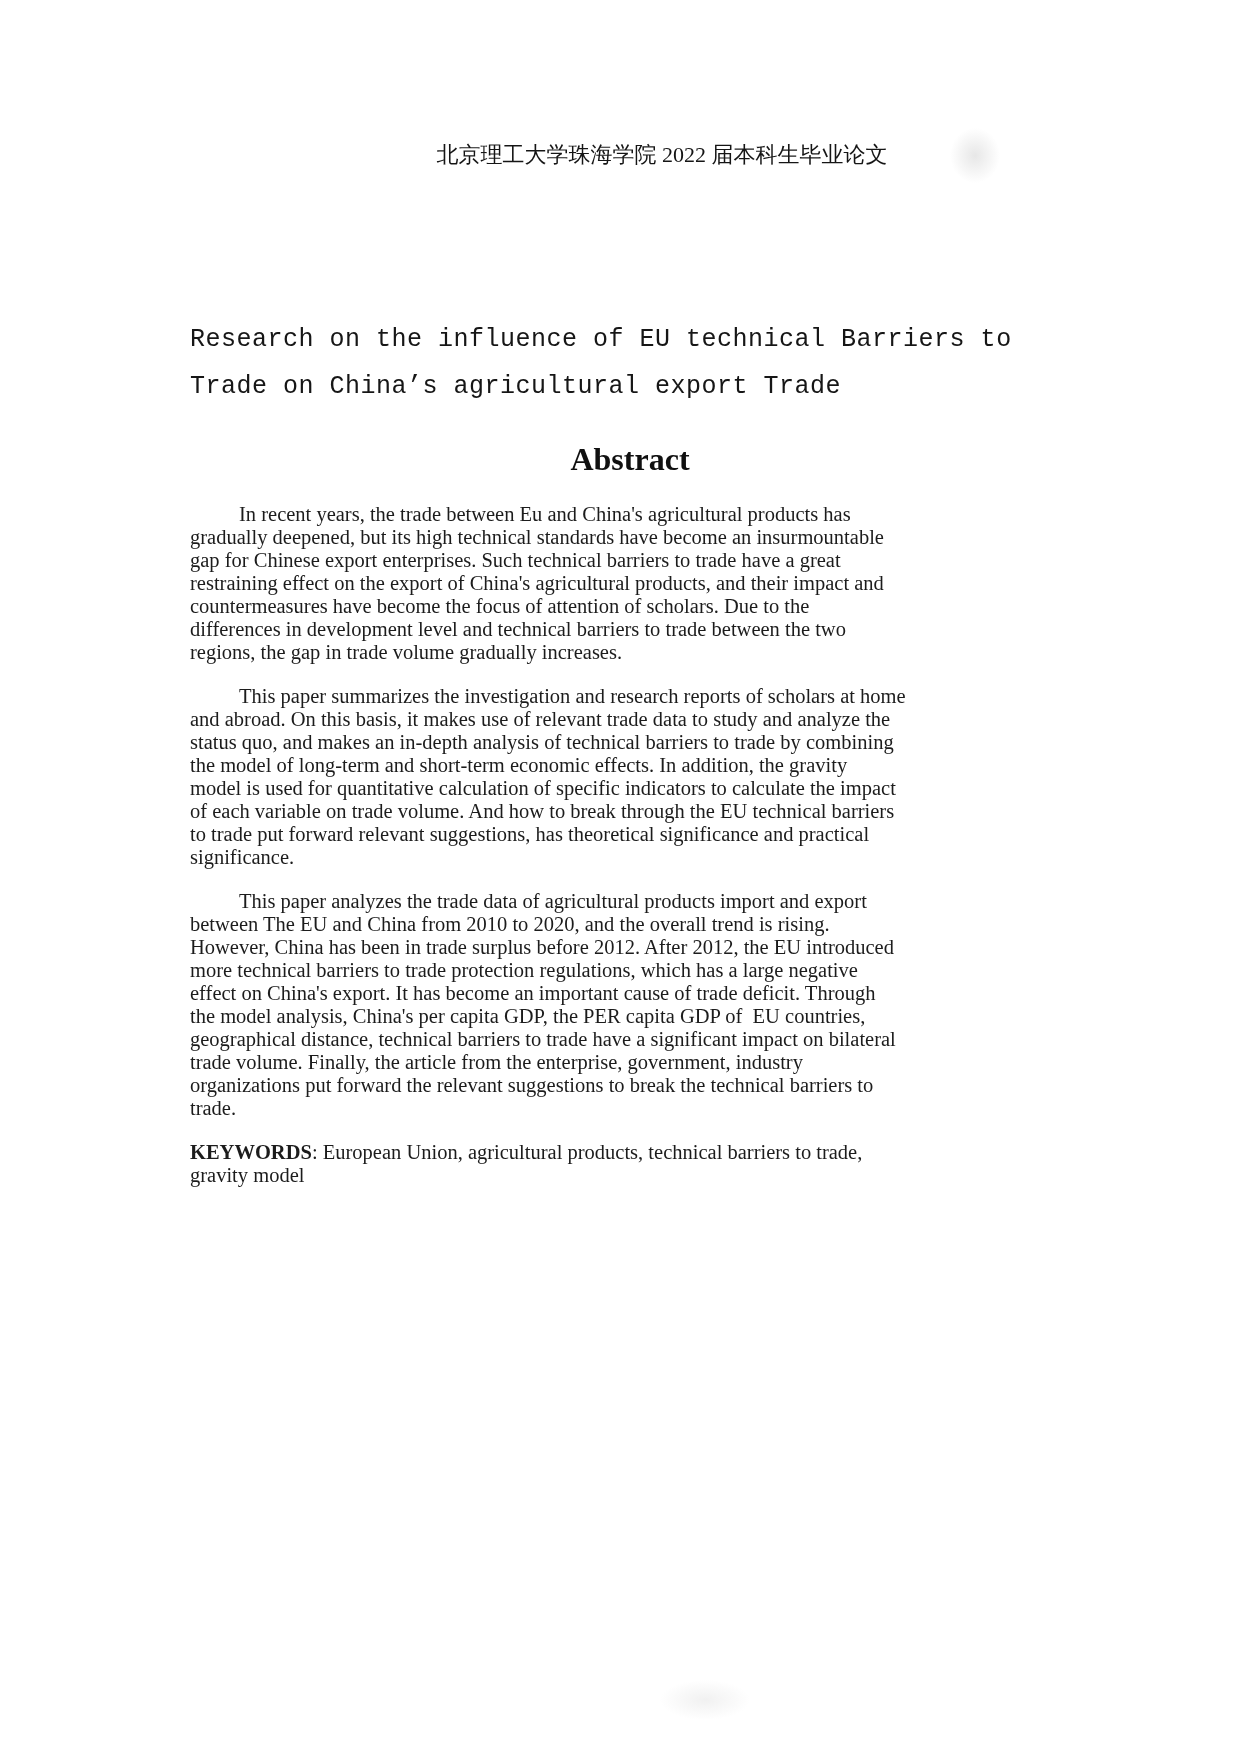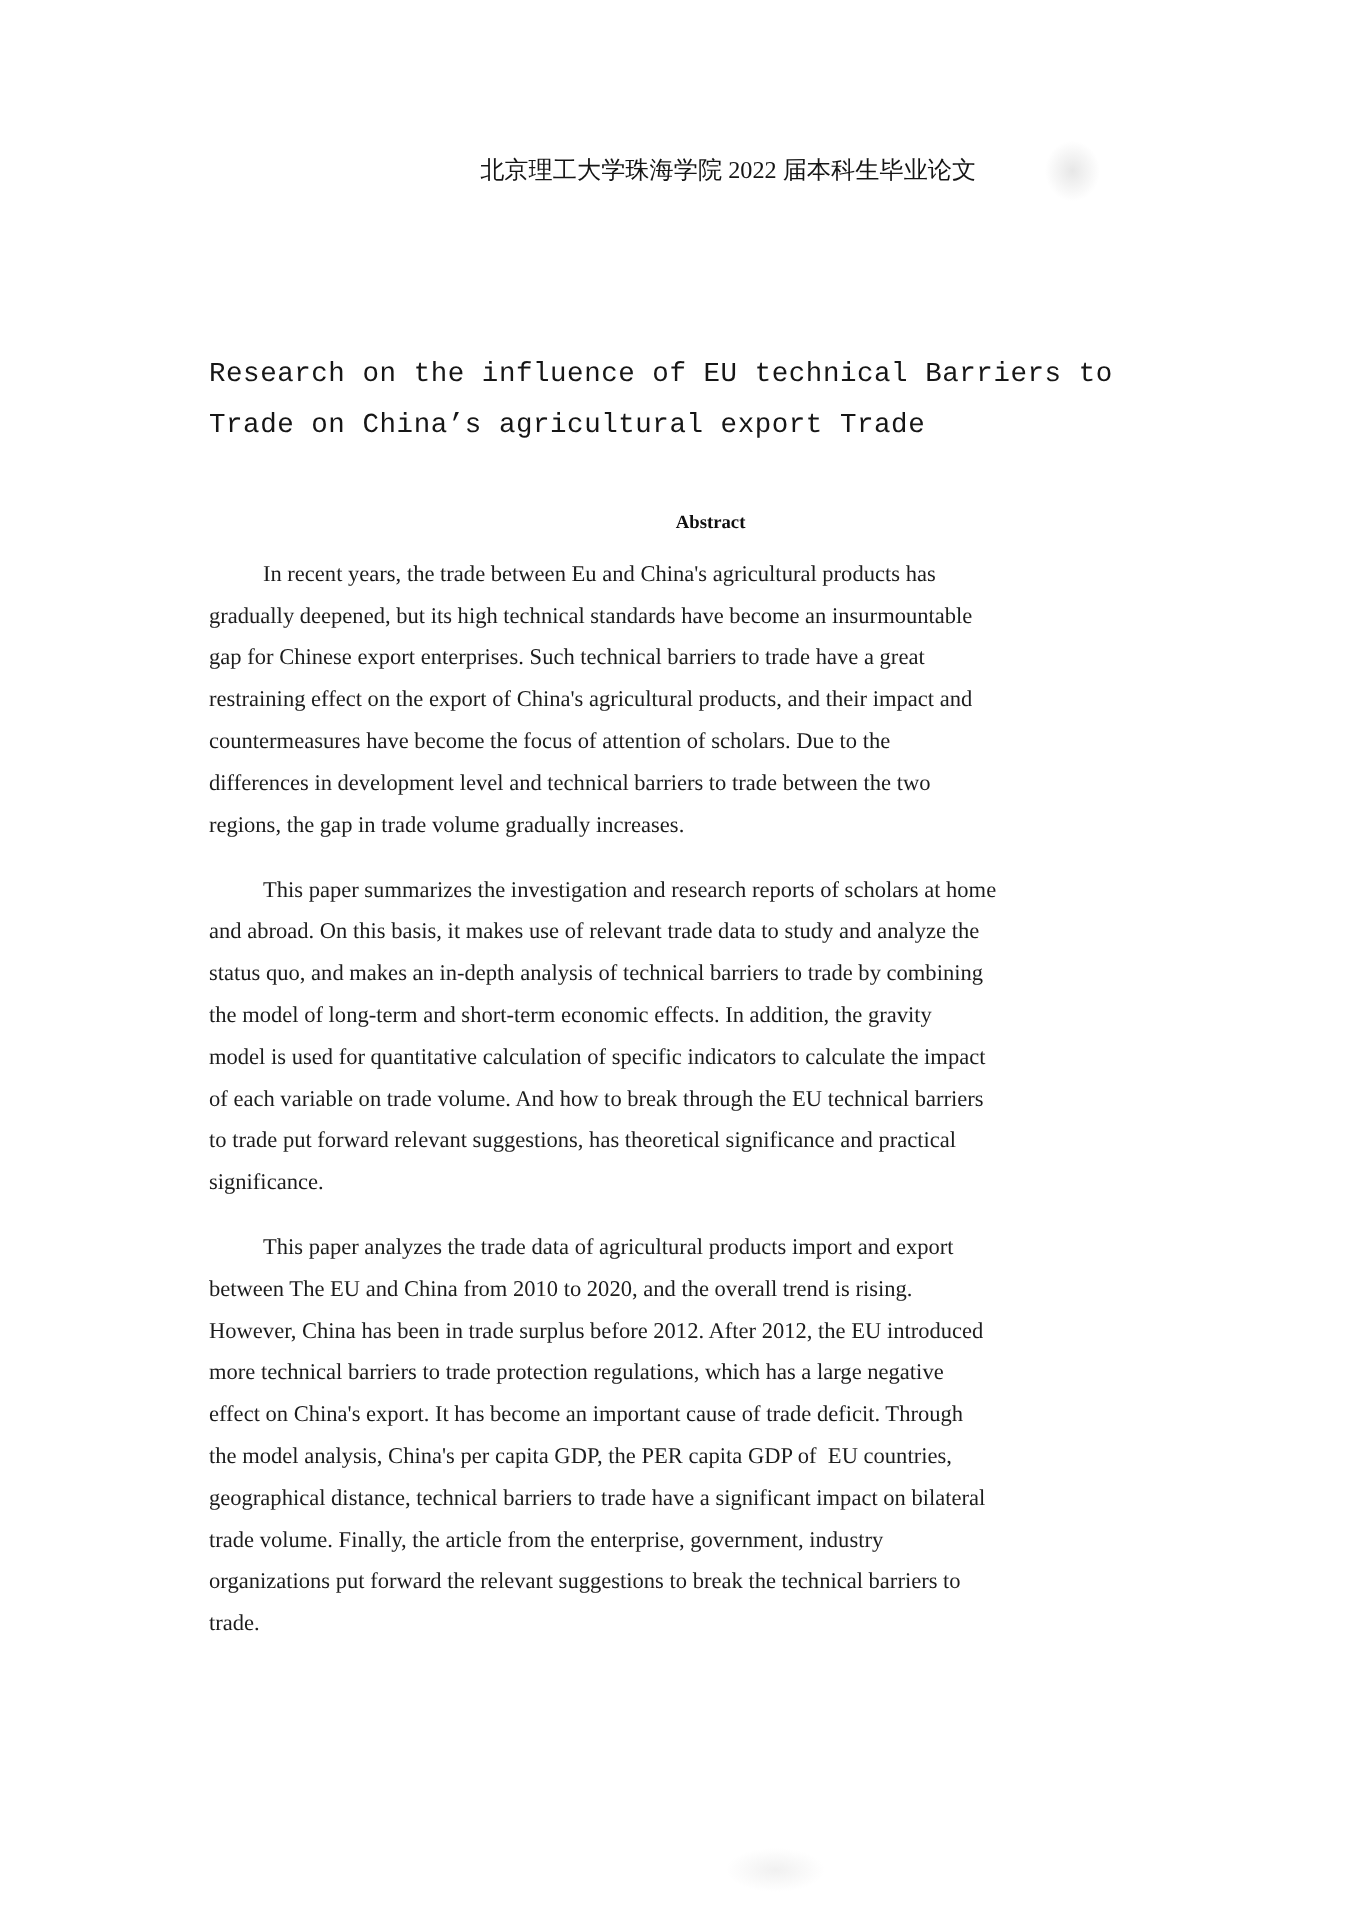--- a/index.html
+++ b/index.html
@@ -41,35 +41,35 @@
     line-height: 47px;
     color: #161616;
     white-space: pre-line;
     letter-spacing: 0.5px;
   }
   .abstract-heading {
     position: absolute;
     top: 442px;
     left: 190px;
     width: 880px;
-    margin: 16px;
+    margin: 0;
     text-align: center;
     font-family: "Liberation Serif", serif;
     font-weight: bold;
-    font-size: 17px;
+    font-size: 32px;
     line-height: 34px;
     color: #101010;
   }
   .abstract-body {
     position: absolute;
     top: 503px;
     left: 190px;
     width: 880px;
     font-size: 20.5px;
-    line-height: 38px;
+    line-height: 23px;
   }
   .abstract-body p {
     margin: 0 0 21px 0;
     white-space: pre-wrap;
     text-indent: 49px;
   }
   .abstract-body p.keywords {
     text-indent: 0;
   }
   .kw-label {
@@ -123,16 +123,18 @@
   <p>This paper analyzes the trade data of agricultural products import and export
 between The EU and China from 2010 to 2020, and the overall trend is rising.
 However, China has been in trade surplus before 2012. After 2012, the EU introduced
 more technical barriers to trade protection regulations, which has a large negative
 effect on China's export. It has become an important cause of trade deficit. Through
 the model analysis, China's per capita GDP, the PER capita GDP of  EU countries,
 geographical distance, technical barriers to trade have a significant impact on bilateral
 trade volume. Finally, the article from the enterprise, government, industry
 organizations put forward the relevant suggestions to break the technical barriers to
 trade.</p>
+  <p class="keywords"><span class="kw-label">KEYWORDS</span><span>: </span><span>European Union, agricultural products, technical barriers to trade,
+gravity model</span></p>
 </div>
 
 <div class="scan-artifact a1"></div>
 <div class="scan-artifact a2"></div>
 
 </body></html>

